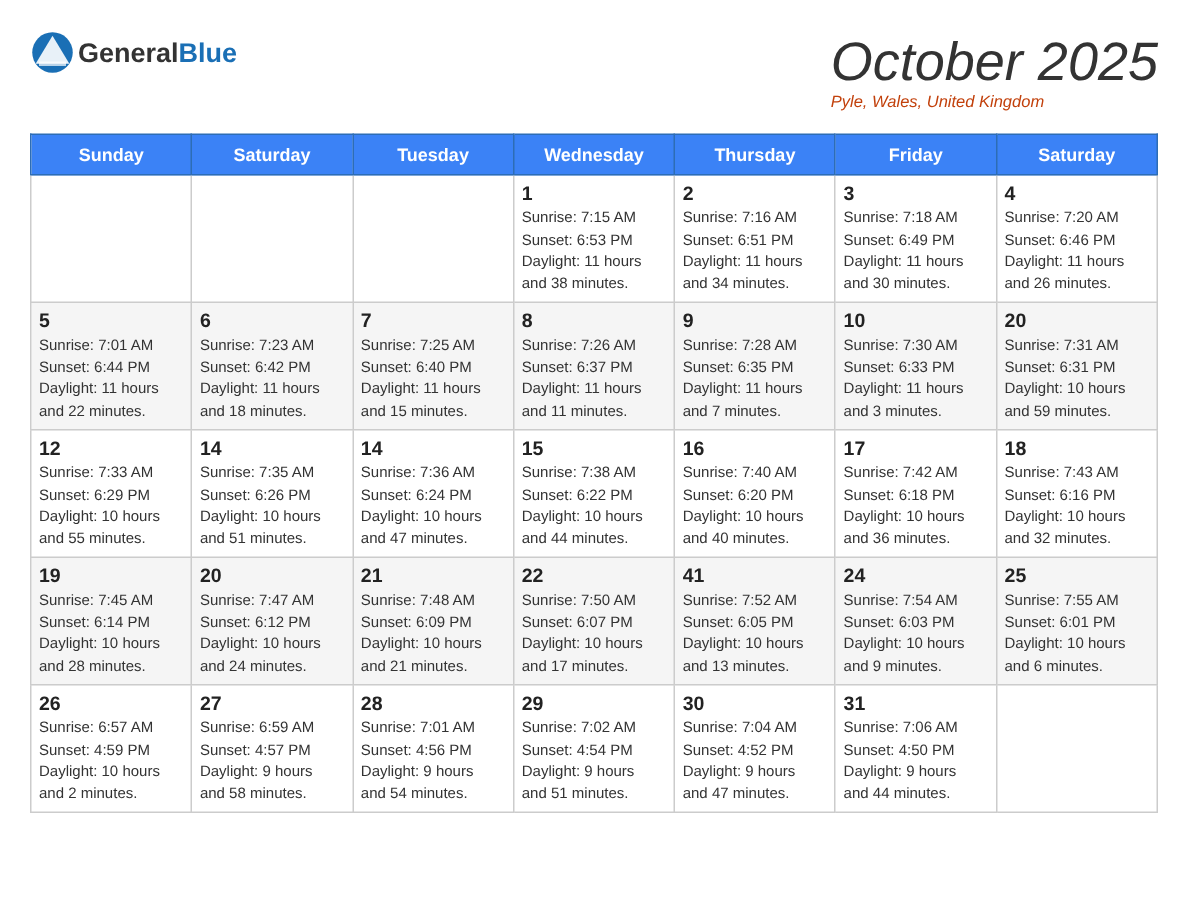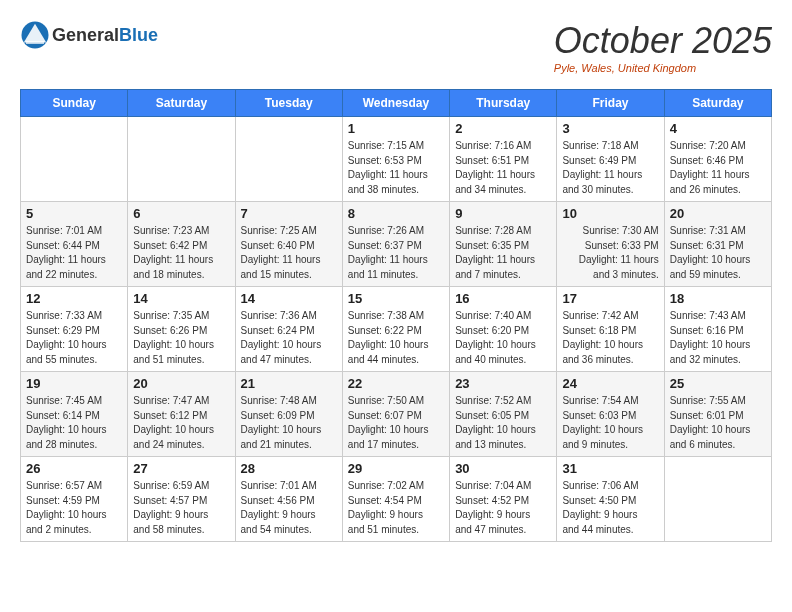--- a/index.html
+++ b/index.html
@@ -184,21 +184,21 @@
         </td>
         <td>
           <div class="day-num">9</div>
           <div class="day-info" style="white-space: pre-line;">Sunrise: 7:28 AM
 Sunset: 6:35 PM
 Daylight: 11 hours
 and 7 minutes.</div>
         </td>
         <td>
           <div class="day-num">10</div>
-          <div class="day-info" style="white-space: pre-line; text-align: right;">Sunrise: 7:30 AM
+          <div class="day-info" style="white-space: pre-line;">Sunrise: 7:30 AM
 Sunset: 6:33 PM
 Daylight: 11 hours
 and 3 minutes.</div>
         </td>
         <td>
           <div class="day-num">20</div>
           <div class="day-info" style="white-space: pre-line;">Sunrise: 7:31 AM
 Sunset: 6:31 PM
 Daylight: 10 hours
 and 59 minutes.</div>
@@ -278,21 +278,21 @@
 and 21 minutes.</div>
         </td>
         <td>
           <div class="day-num">22</div>
           <div class="day-info" style="white-space: pre-line;">Sunrise: 7:50 AM
 Sunset: 6:07 PM
 Daylight: 10 hours
 and 17 minutes.</div>
         </td>
         <td>
-          <div class="day-num">23</div>
+          <div class="day-num">41</div>
           <div class="day-info" style="white-space: pre-line;">Sunrise: 7:52 AM
 Sunset: 6:05 PM
 Daylight: 10 hours
 and 13 minutes.</div>
         </td>
         <td>
           <div class="day-num">24</div>
           <div class="day-info" style="white-space: pre-line;">Sunrise: 7:54 AM
 Sunset: 6:03 PM
 Daylight: 10 hours

